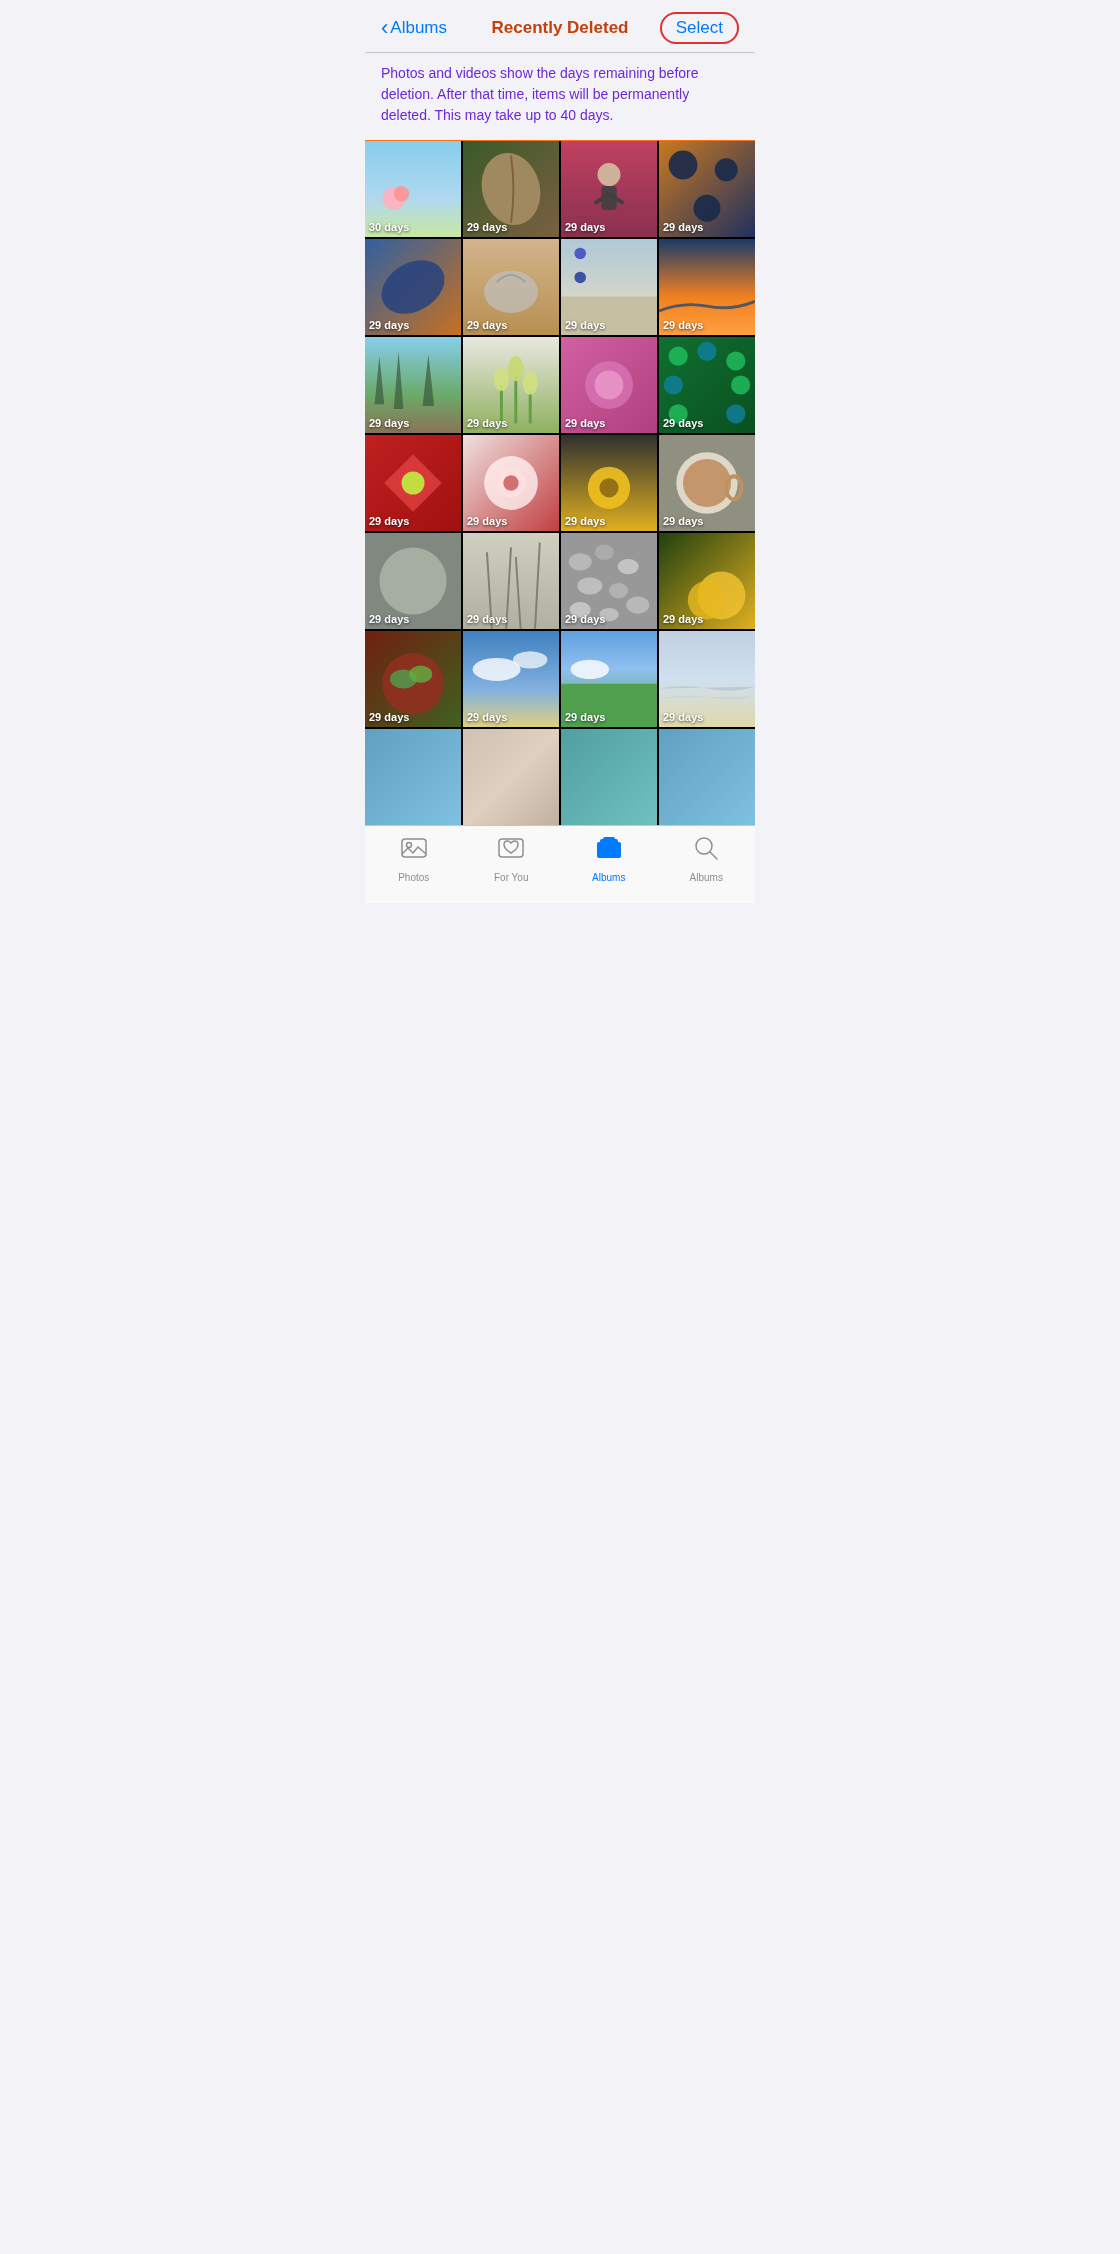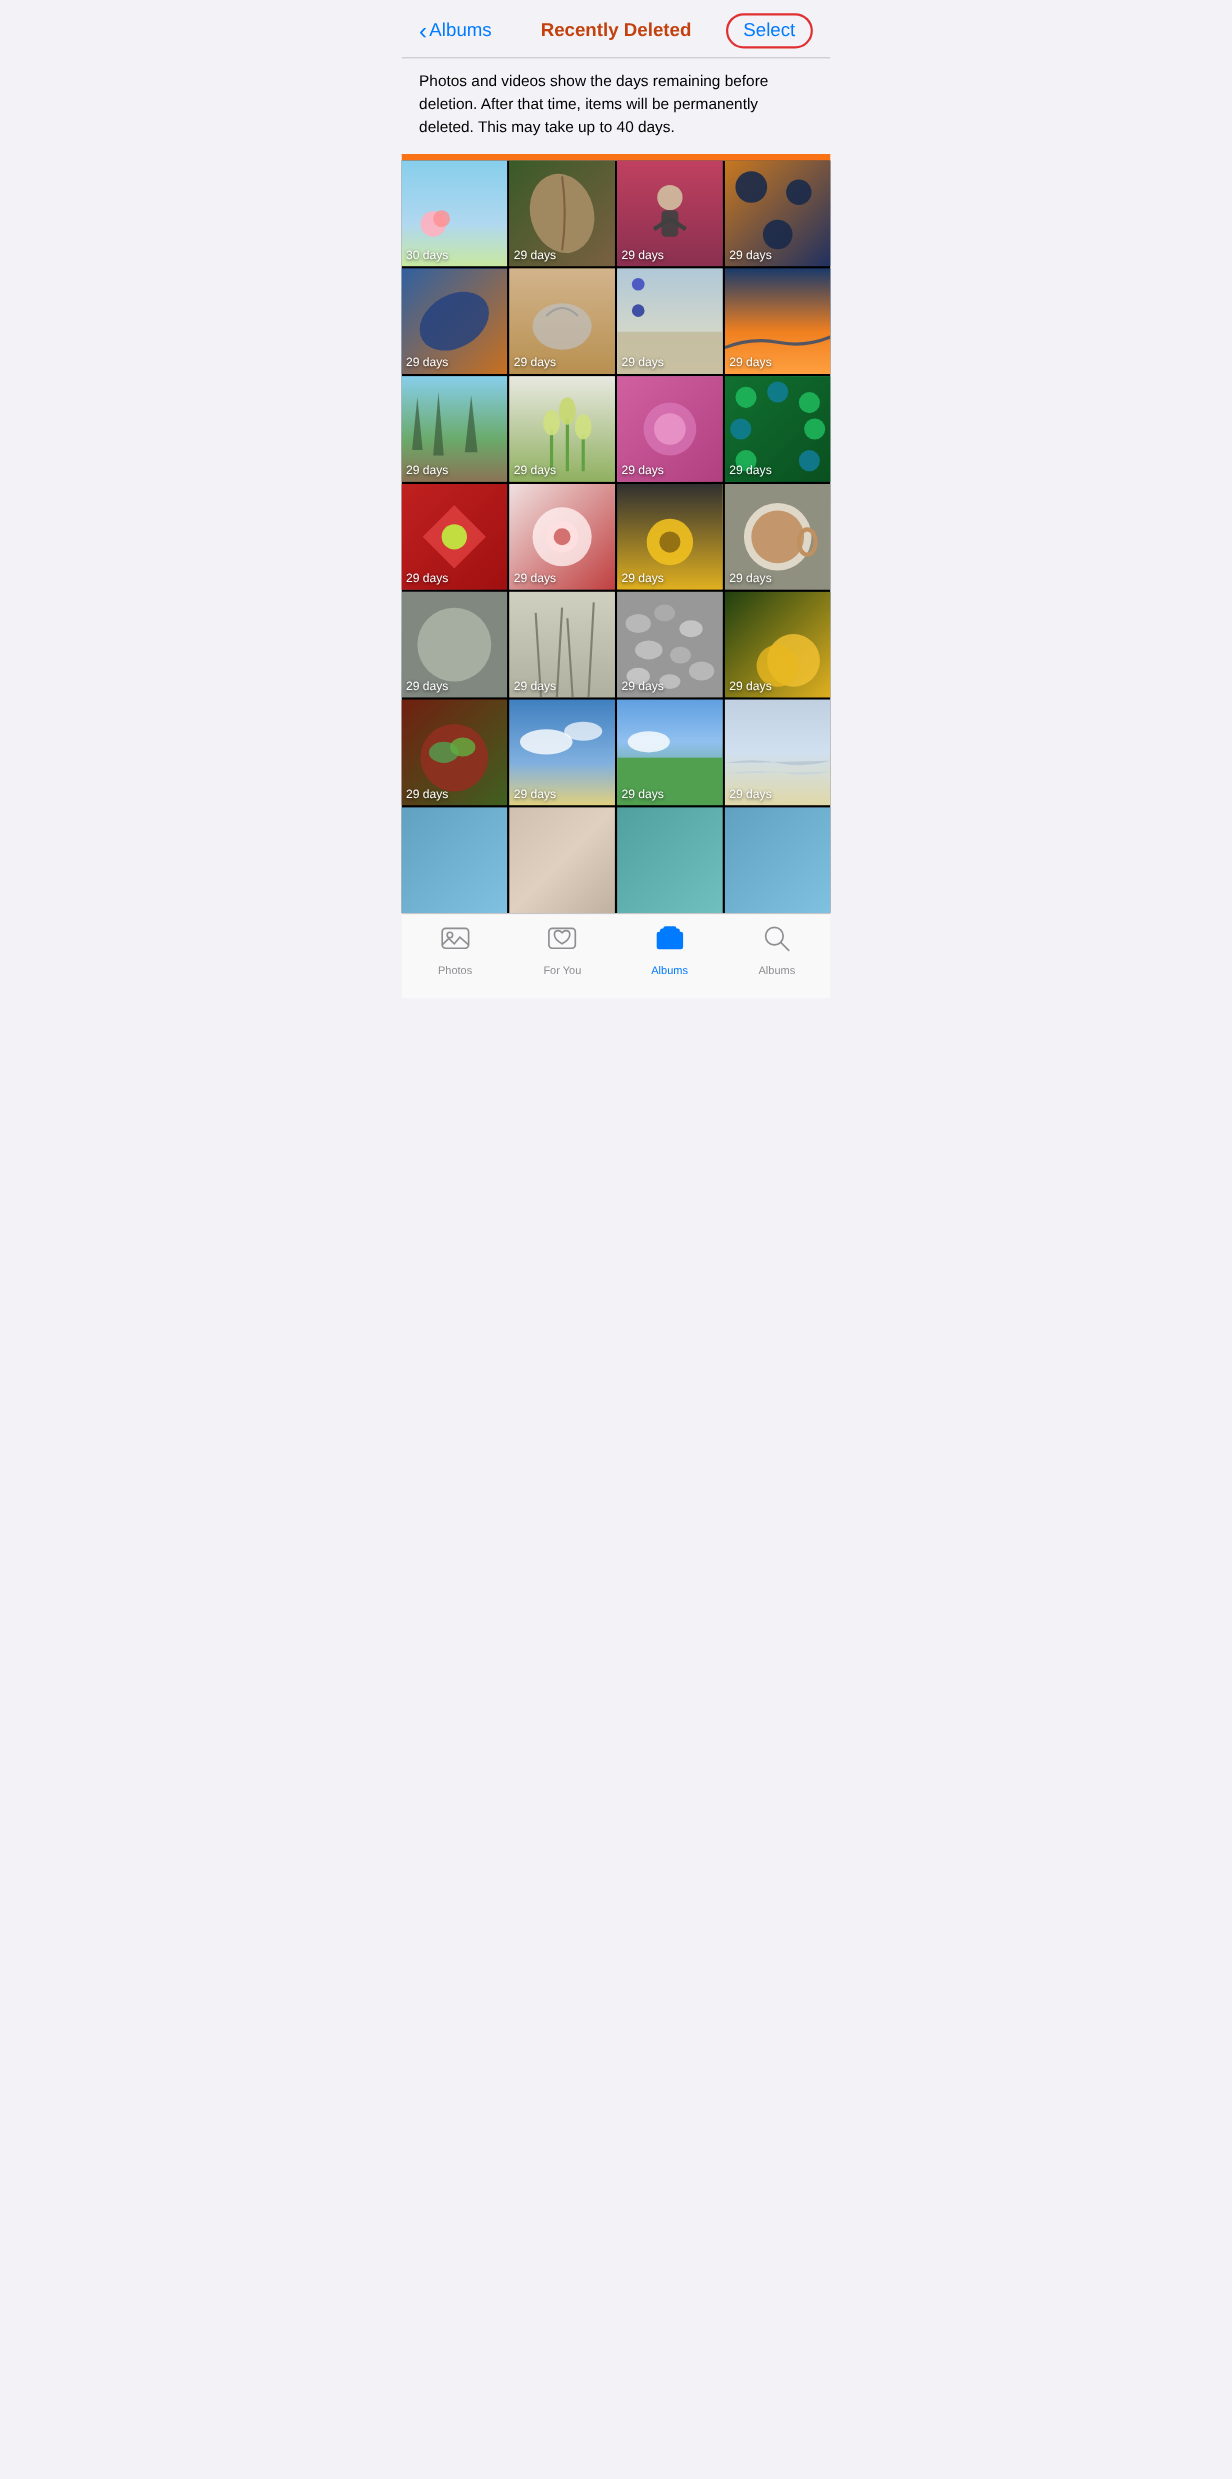--- a/index.html
+++ b/index.html
@@ -53,23 +53,23 @@
       border-radius: 20px;
       padding: 4px 14px;
       text-align: right;
     }
 
     
     .info-text {
       background: #f2f2f7;
       padding: 10px 16px 14px;
       font-size: 14px;
-      color: #000000;
+      color: #6d28d9;
       line-height: 1.5;
-      border-bottom: 6px solid #f97316;
+      border-bottom: 1px solid #f97316;
     }
 
     
     .photo-grid {
       display: grid;
       grid-template-columns: repeat(4, 1fr);
       gap: 2px;
       background: #000;
     }
     .photo-cell {
@@ -77,21 +77,21 @@
       aspect-ratio: 1;
       overflow: hidden;
       cursor: pointer;
     }
     .photo-cell .days-label {
       position: absolute;
       bottom: 4px;
       left: 4px;
       color: #fff;
       font-size: 11px;
-      font-weight: 400;
+      font-weight: 700;
       text-shadow: 0 1px 3px rgba(0,0,0,0.7);
     }
 
     
     .bottom-nav {
       background: rgba(249,249,249,0.94);
       border-top: 1px solid #c6c6c8;
       display: flex;
       justify-content: space-around;
       align-items: center;

